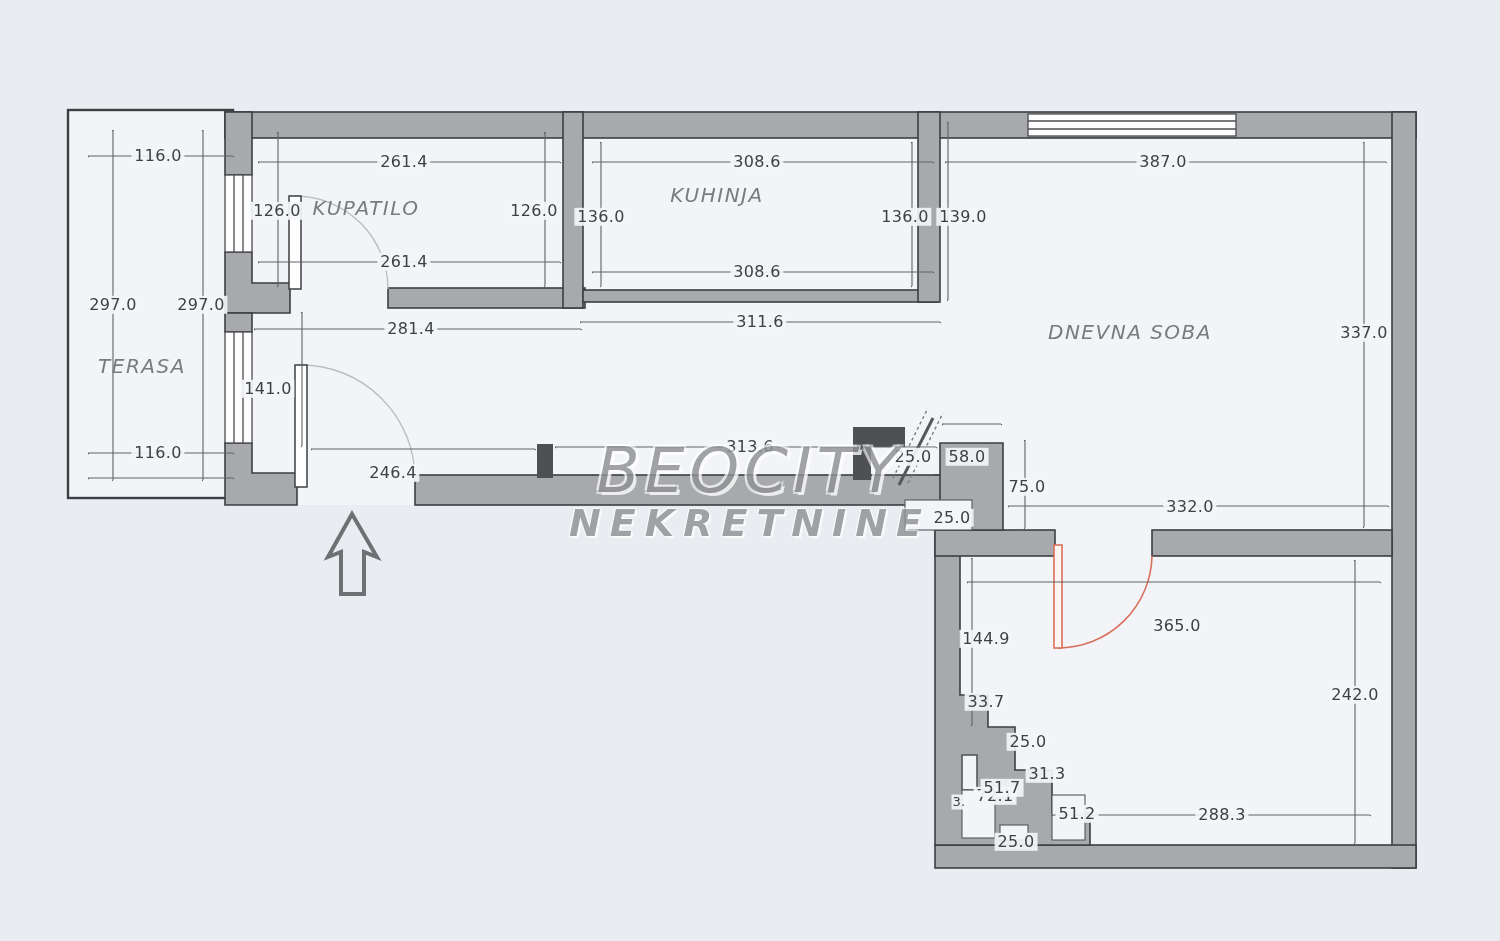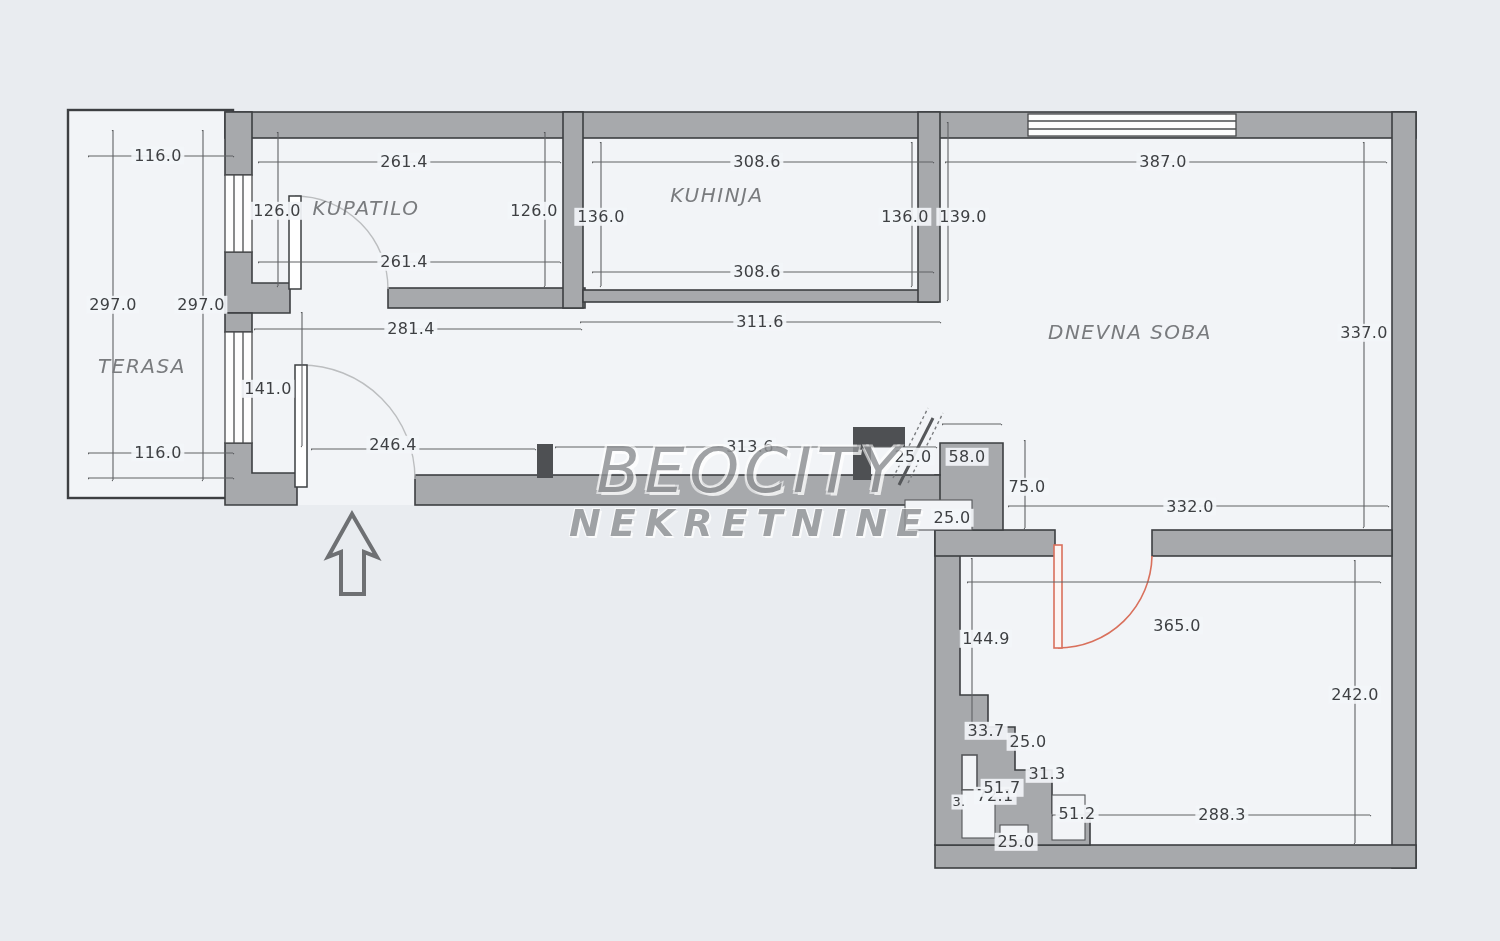--- a/index.html
+++ b/index.html
@@ -141,40 +141,40 @@
 <div class="lbl" style="left:158px;top:156px;">116.0</div>
 <div class="lbl" style="left:158px;top:453px;">116.0</div>
 <div class="lbl" style="left:113px;top:305px;">297.0</div>
 <div class="lbl" style="left:201px;top:305px;">297.0</div>
 <div class="lbl" style="left:404px;top:162px;">261.4</div>
 <div class="lbl" style="left:404px;top:262px;">261.4</div>
 <div class="lbl" style="left:277px;top:211px;">126.0</div>
 <div class="lbl" style="left:534px;top:211px;">126.0</div>
 <div class="lbl" style="left:411px;top:329px;">281.4</div>
 <div class="lbl" style="left:268px;top:389px;">141.0</div>
-<div class="lbl" style="left:393px;top:445px;">246.4</div>
+<div class="lbl" style="left:393px;top:473px;">246.4</div>
 <div class="lbl" style="left:750px;top:447px;">313.6</div>
 <div class="lbl" style="left:757px;top:162px;">308.6</div>
 <div class="lbl" style="left:757px;top:272px;">308.6</div>
 <div class="lbl" style="left:601px;top:217px;">136.0</div>
 <div class="lbl" style="left:905px;top:217px;">136.0</div>
 <div class="lbl" style="left:963px;top:217px;">139.0</div>
 <div class="lbl" style="left:760px;top:322px;">311.6</div>
 <div class="lbl" style="left:1163px;top:162px;">387.0</div>
 <div class="lbl" style="left:1364px;top:333px;">337.0</div>
 <div class="lbl" style="left:967px;top:421px;margin-top:36px;">58.0</div>
 <div class="lbl" style="left:913px;top:457px;">25.0</div>
 <div class="lbl" style="left:1027px;top:487px;">75.0</div>
 <div class="lbl" style="left:952px;top:518px;">25.0</div>
 <div class="lbl" style="left:1190px;top:507px;">332.0</div>
 <div class="lbl" style="left:1177px;top:582px;margin-top:44px;">365.0</div>
 <div class="lbl" style="left:986px;top:639px;">144.9</div>
 <div class="lbl" style="left:1355px;top:695px;">242.0</div>
 <div class="lbl" style="left:1222px;top:815px;">288.3</div>
-<div class="lbl" style="left:986px;top:702px;margin-top:29px;">33.7</div>
+<div class="lbl" style="left:986px;top:702px;">33.7</div>
 <div class="lbl" style="left:1028px;top:742px;">25.0</div>
 <div class="lbl" style="left:1047px;top:774px;">31.3</div>
 <div class="lbl" style="left:995px;top:796px;">72.1</div>
 <div class="lbl small" style="left:959px;top:802px;">3.</div>
 <div class="lbl" style="left:1002px;top:788px;">51.7</div>
 <div class="lbl" style="left:1077px;top:814px;">51.2</div>
 <div class="lbl" style="left:1016px;top:842px;">25.0</div>
 
 <div class="watermark" style="left:530px;top:402px;width:440px;">
   <div class="wm-line1">BEOCITY</div>

